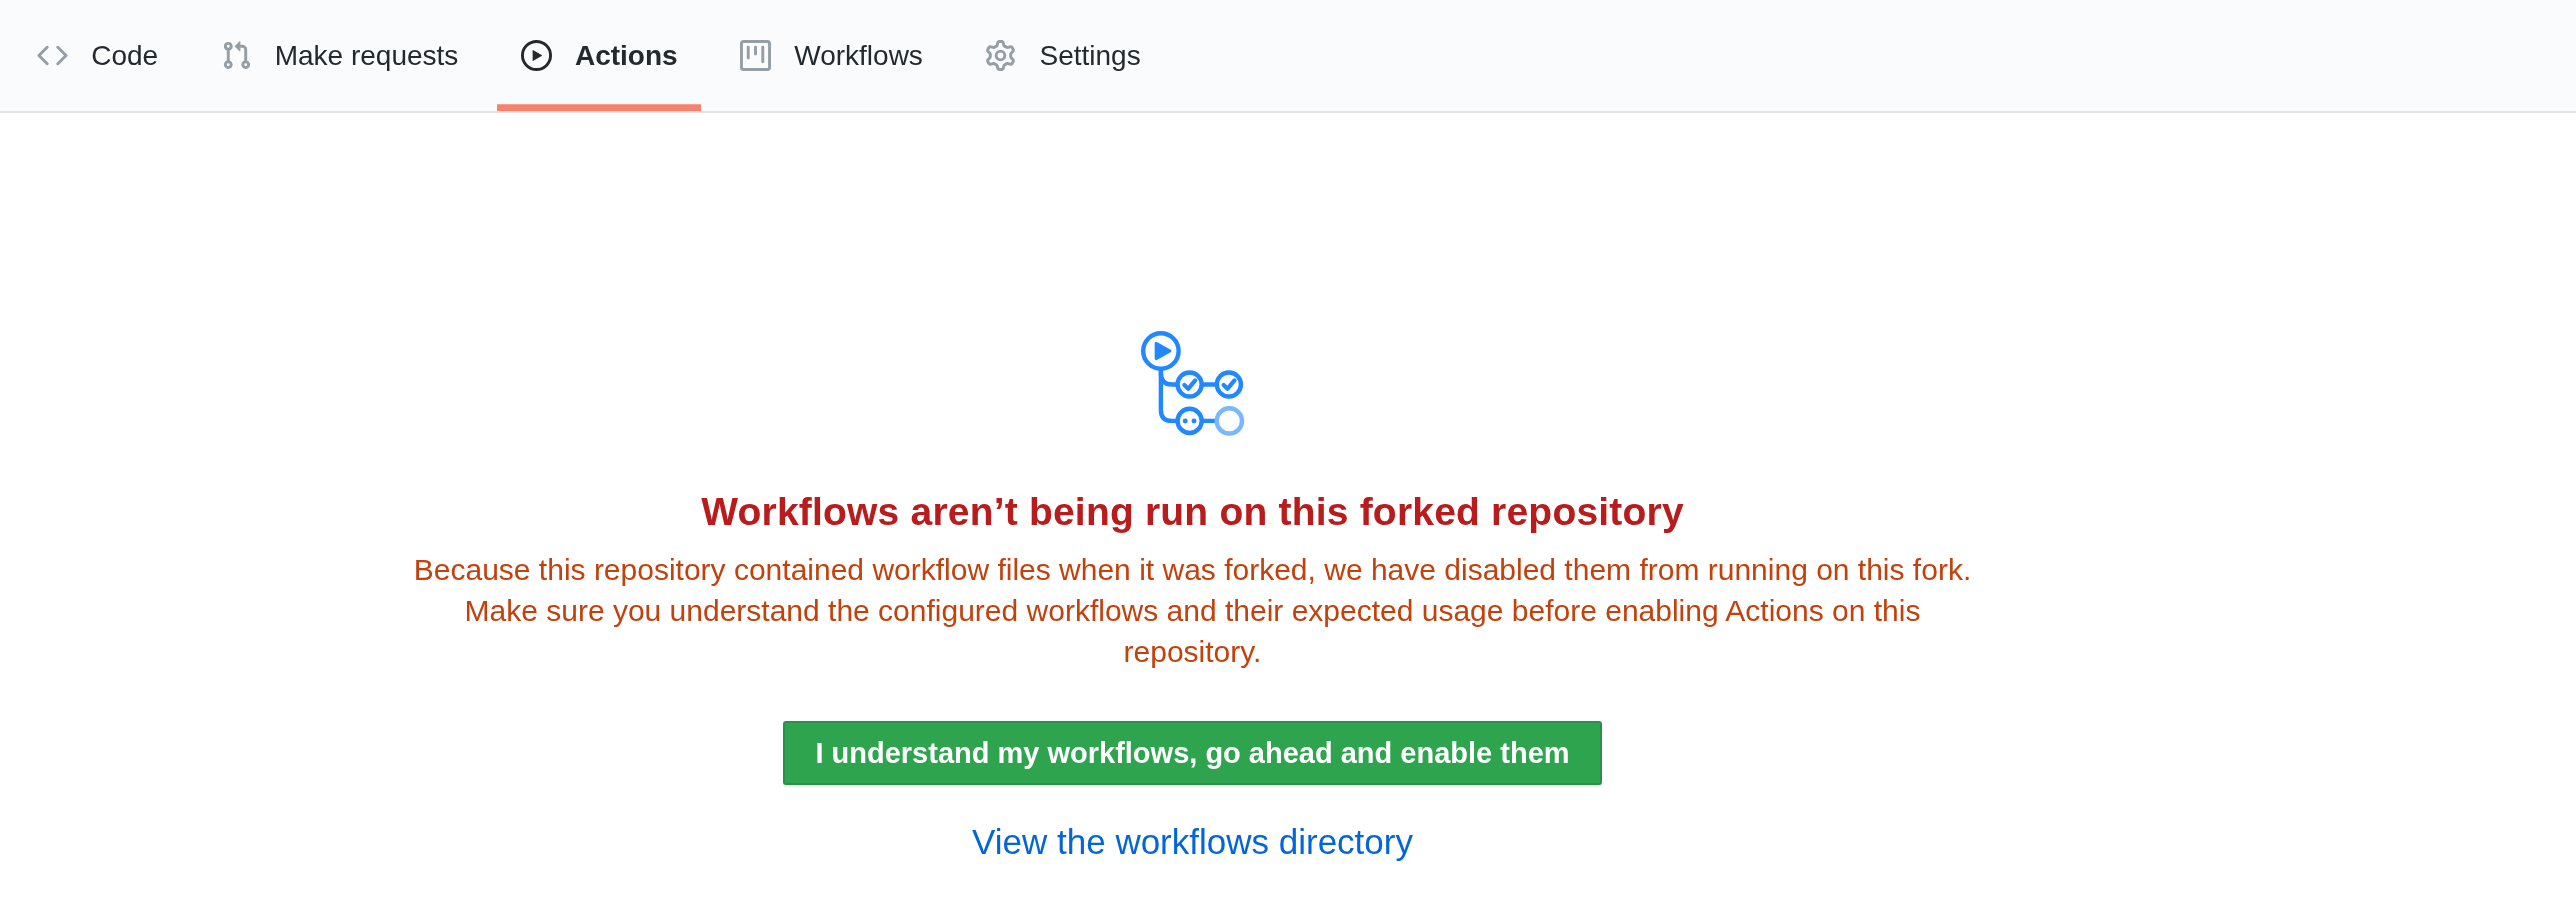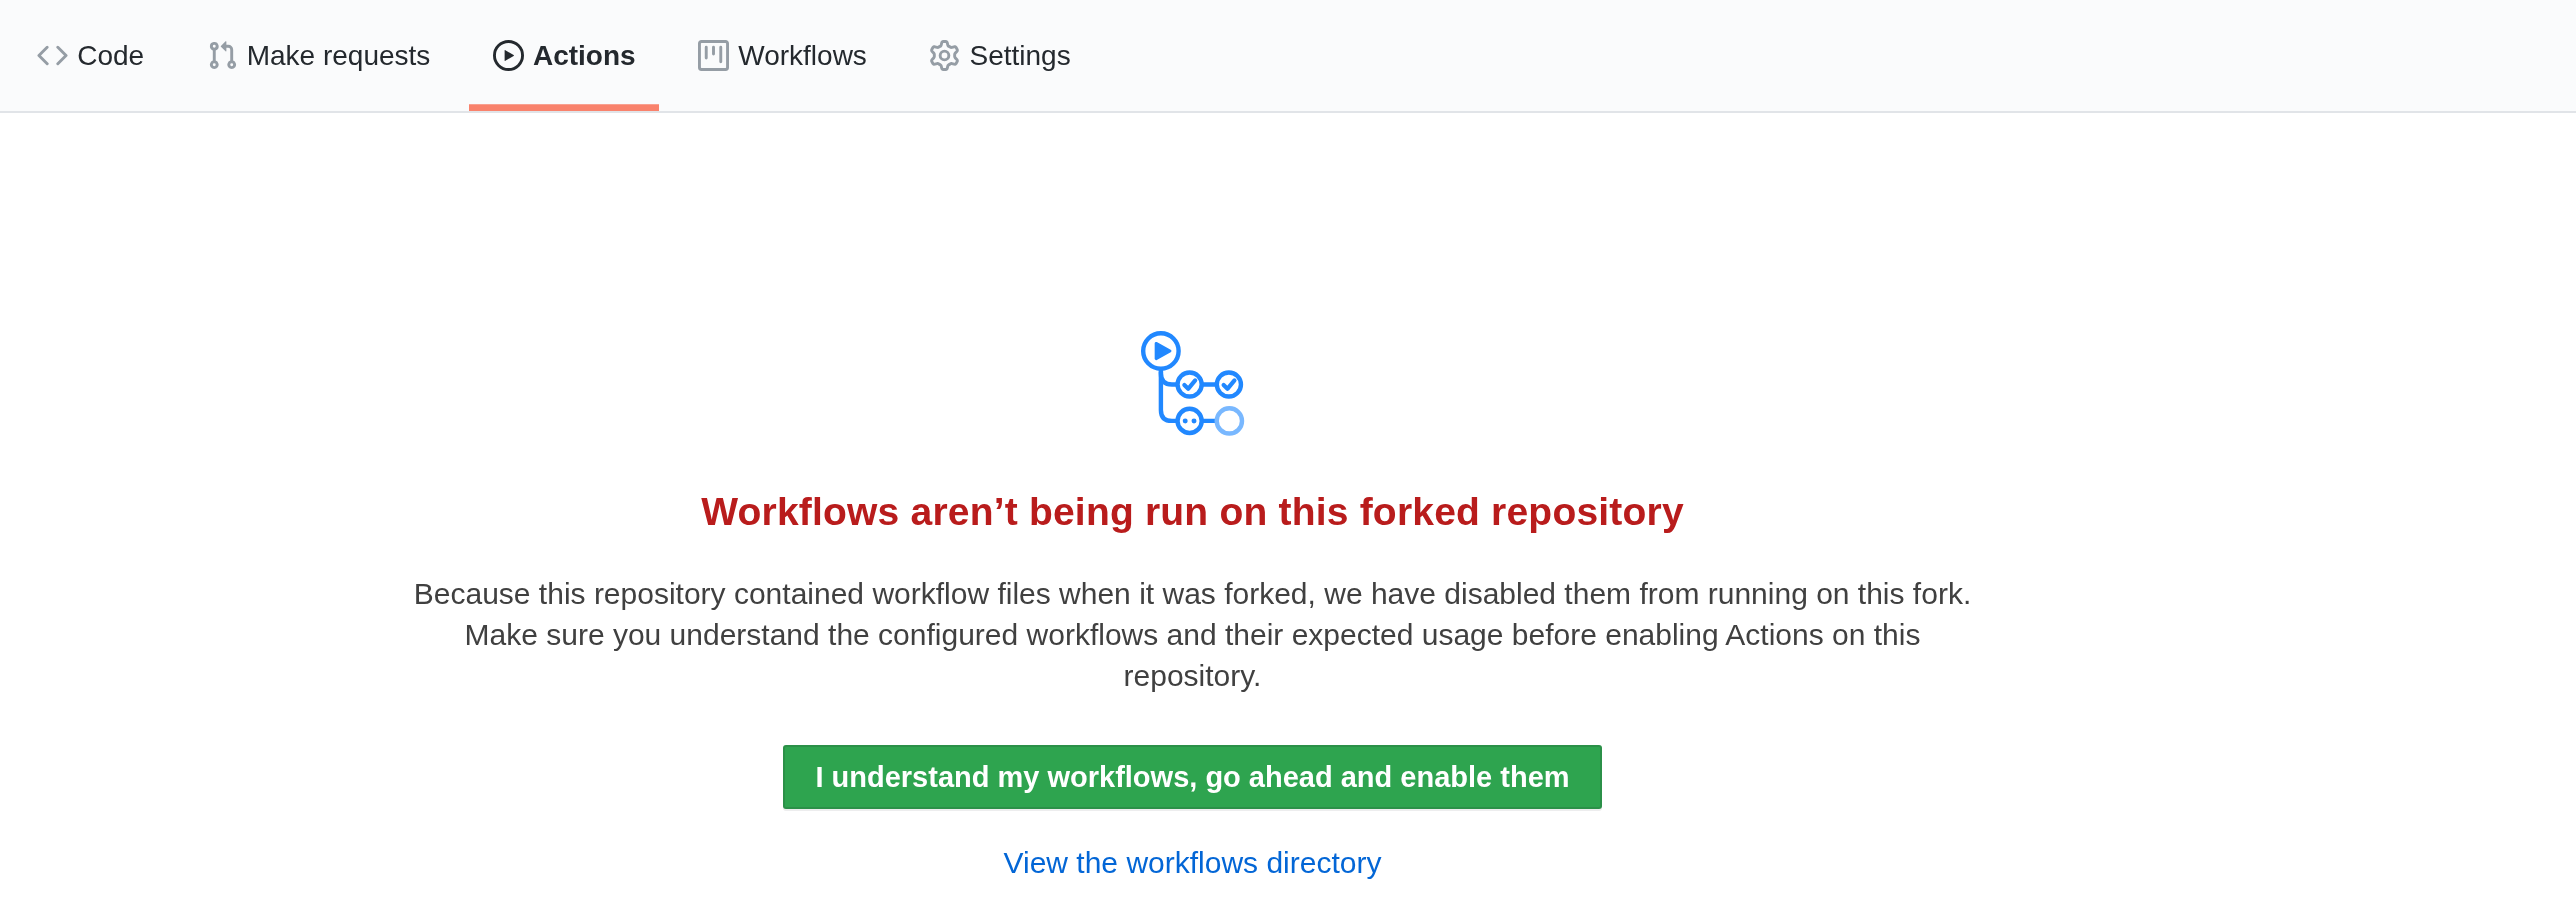--- a/index.html
+++ b/index.html
@@ -17,21 +17,21 @@
     background: #fafbfc;
     border-bottom: 2px solid #e1e4e8;
     padding-left: 5.9px;
     display: flex;
     align-items: stretch;
   }
   .repo-nav nav { display: flex; align-items: stretch; }
   .tab {
     display: flex;
     align-items: center;
-    gap: 9px;
+    gap: 23px;
     padding: 0 23.5px;
     margin: 0 7.8px;
     height: 111px;
     font-size: 28px;
     line-height: 1;
     color: #24292e;
     text-decoration: none;
     cursor: pointer;
     white-space: nowrap;
   }
@@ -49,43 +49,43 @@
   }
   .workflow-figure { display: inline-block; height: 113px; }
   .bs-title {
     margin-top: 45px;
     font-size: 39px;
     font-weight: 700;
     letter-spacing: 0.2px;
     color: #b91c1c;
   }
   .bs-desc {
-    margin: 39px auto 0;
+    margin: 15px auto 0;
     max-width: 1583px;
     font-size: 30px;
     line-height: 41px;
-    color: #404040;
+    color: #c2410c;
   }
   .btn-primary {
     margin-top: 49px;
     height: 64px;
     padding: 0 30px;
     background: #2ea44f;
     color: #ffffff;
     font-family: "Liberation Sans", "DejaVu Sans", sans-serif;
     font-size: 29px;
     font-weight: 700;
     border: 2px solid rgba(27,31,35,0.15);
     border-radius: 3px;
     box-shadow: 0 2px 0 rgba(27,31,35,0.08);
     cursor: pointer;
   }
   .link-row { margin-top: 37px; }
   .wf-link {
-    font-size: 30px;
+    font-size: 35px;
     color: #0366d6;
     text-decoration: none;
     cursor: pointer;
   }
 </style>
 </head>
 <body>
 
 <header class="repo-nav">
   <nav>

